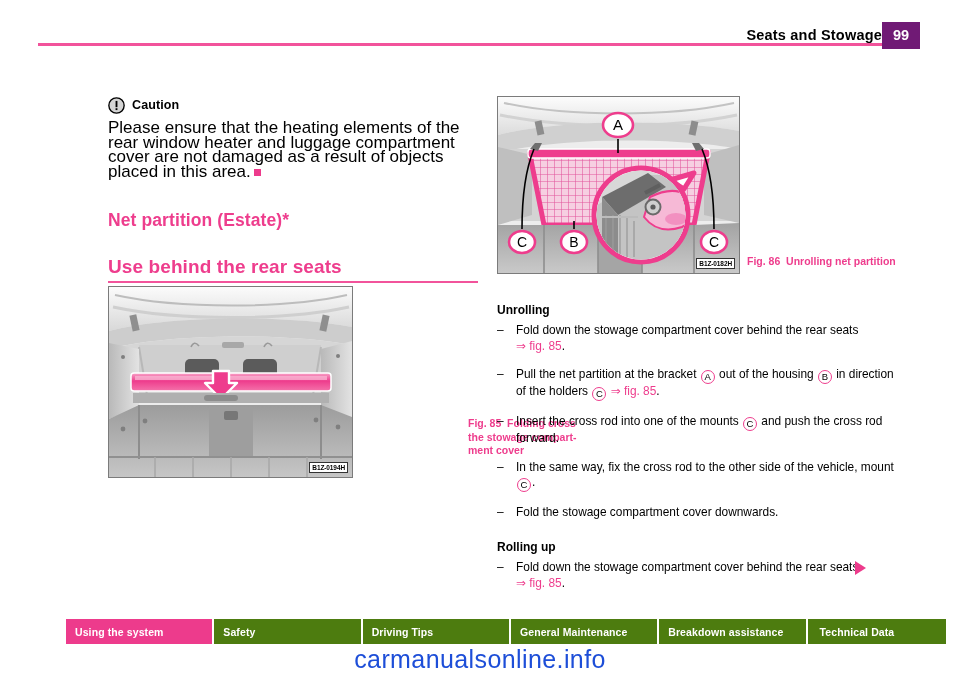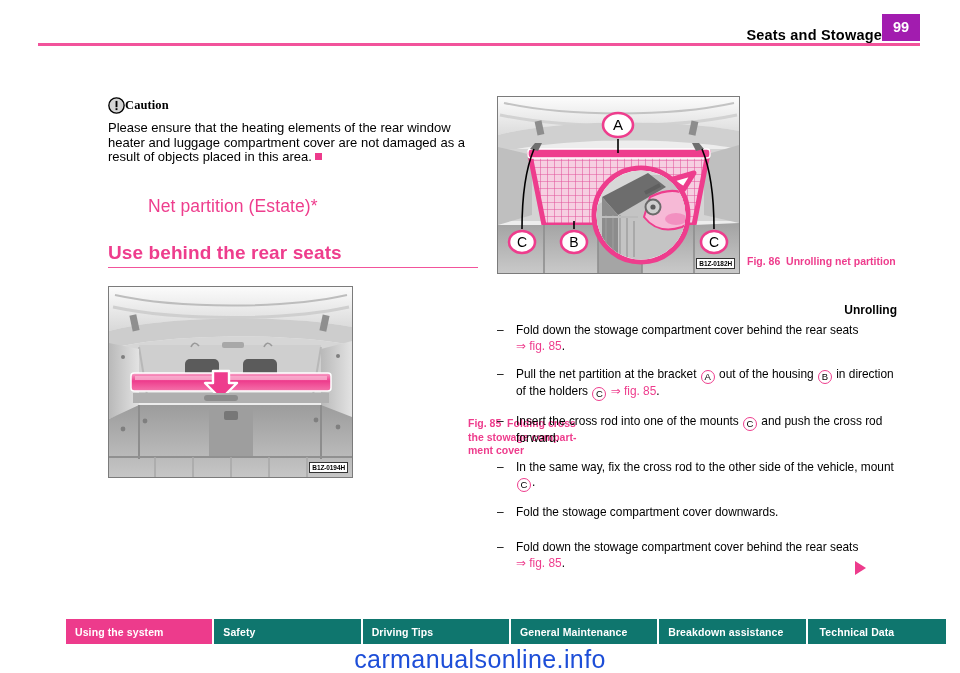--- a/index.html
+++ b/index.html
@@ -30,23 +30,23 @@
     position: absolute;
     right: 78px; top: 27px;
     font-size: 14.5px;
     font-weight: bold;
     letter-spacing: 0.2px;
     color: #000;
     white-space: nowrap;
   }
   #page-number-box {
     position: absolute;
-    left: 882px; top: 14px;
+    left: 882px; top: 22px;
     width: 38px; height: 27px;
-    background: #a21caf;
+    background: #701a75;
   }
   #page-number {
     position: absolute;
     left: 0; top: 0; width: 100%; height: 100%;
     color: #fff;
     font-size: 14.5px;
     font-weight: bold;
     display: flex;
     align-items: center;
     justify-content: center;
@@ -57,51 +57,50 @@
   #col-left {
     position: absolute;
     left: 108px; top: 95px;
     width: 370px;
   }
 
   
   #caution-head {
     display: flex;
     align-items: center;
+    gap: 7px;
     height: 20px;
-    font-family: Liberation Serif, serif;
   }
   .warn-icon { width: 17px; height: 17px; display:block; }
   #caution-label {
     font-size: 12.5px;
     font-weight: bold;
     letter-spacing: 0.1px;
   }
   #caution-body {
     margin-top: 6px;
-    font-size: 13px;
+    font-size: 17px;
     line-height: 14.6px;
     color: #000;
   }
   .end-square {
     display: inline-block;
     width: 7px; height: 7px;
     background: #ed3b8c;
     margin-left: 3px;
     vertical-align: 1px;
   }
 
   
   #section-title {
     margin-top: 31px;
     font-size: 17.5px;
-    font-weight: normal;
+    font-weight: bold;
     color: #ee3d8d;
     letter-spacing: 0.1px;
-    margin-left: 40px;
   }
   #subsection-title {
     margin-top: 25px;
     font-size: 19px;
     font-weight: bold;
     color: #ee3d8d;
     letter-spacing: 0.1px;
   }
   #subsection-rule {
     margin-top: 3px;
@@ -161,21 +160,20 @@
   
   #right-text {
     position: absolute;
     left: 497px; top: 303px;
     width: 400px;
   }
   .proc-head {
     font-size: 12px;
     font-weight: bold;
     margin-bottom: 6px;
-    text-align: right;
   }
   .proc-item {
     position: relative;
     padding-left: 19px;
     font-size: 11.9px;
     line-height: 15.6px;
     margin-bottom: 13px;
   }
   .proc-item .dash {
     position: absolute;
@@ -207,21 +205,21 @@
   
   #footer {
     position: absolute;
     left: 38px; top: 619px;
     width: 882px; height: 25px;
     display: flex;
     margin-left: 28px;
   }
   .foot-tab {
     height: 25px;
-    background: #0f766e;
+    background: #4d7c0f;
     color: #ffffff;
     font-size: 10.5px;
     font-weight: bold;
     display: flex;
     align-items: center;
     padding-left: 9px;
     margin-right: 2px;
     letter-spacing: 0.1px;
   }
   .foot-tab.active { background: #ed3b8c; }
@@ -452,20 +450,21 @@
 </div>
 
 <div id="right-text">
     <div class="proc-head">Unrolling</div>
     <div class="proc-item"><span class="dash">–</span>Fold down the stowage compartment cover behind the rear seats <span class="ref">⇒ fig. 85</span>.</div>
     <div class="proc-item"><span class="dash">–</span>Pull the net partition at the bracket <span class="cap">A</span> out of the housing <span class="cap">B</span> in direction of the holders <span class="cap">C</span> <span class="ref">⇒ fig. 85</span>.</div>
     <div class="proc-item"><span class="dash">–</span>Insert the cross rod into one of the mounts <span class="cap">C</span> and push the cross rod forward.</div>
     <div class="proc-item"><span class="dash">–</span>In the same way, fix the cross rod to the other side of the vehicle, mount <span class="cap">C</span>.</div>
     <div class="proc-item"><span class="dash">–</span>Fold the stowage compartment cover downwards.</div>
     <div style="height: 6px;"></div>
+    <div class="proc-head">Rolling up</div>
     <div class="proc-item"><span class="dash">–</span>Fold down the stowage compartment cover behind the rear seats <span class="ref">⇒ fig. 85</span>.</div>
   </div>
 <div id="continue-arrow"></div>
 
 <div id="footer">
     <div class="foot-tab active" style="width: 148px;">Using the system</div>
     <div class="foot-tab" style="width: 148px;">Safety</div>
     <div class="foot-tab" style="width: 148px;">Driving Tips</div>
     <div class="foot-tab" style="width: 148px;">General Maintenance</div>
     <div class="foot-tab" style="width: 148px;">Breakdown assistance</div>

